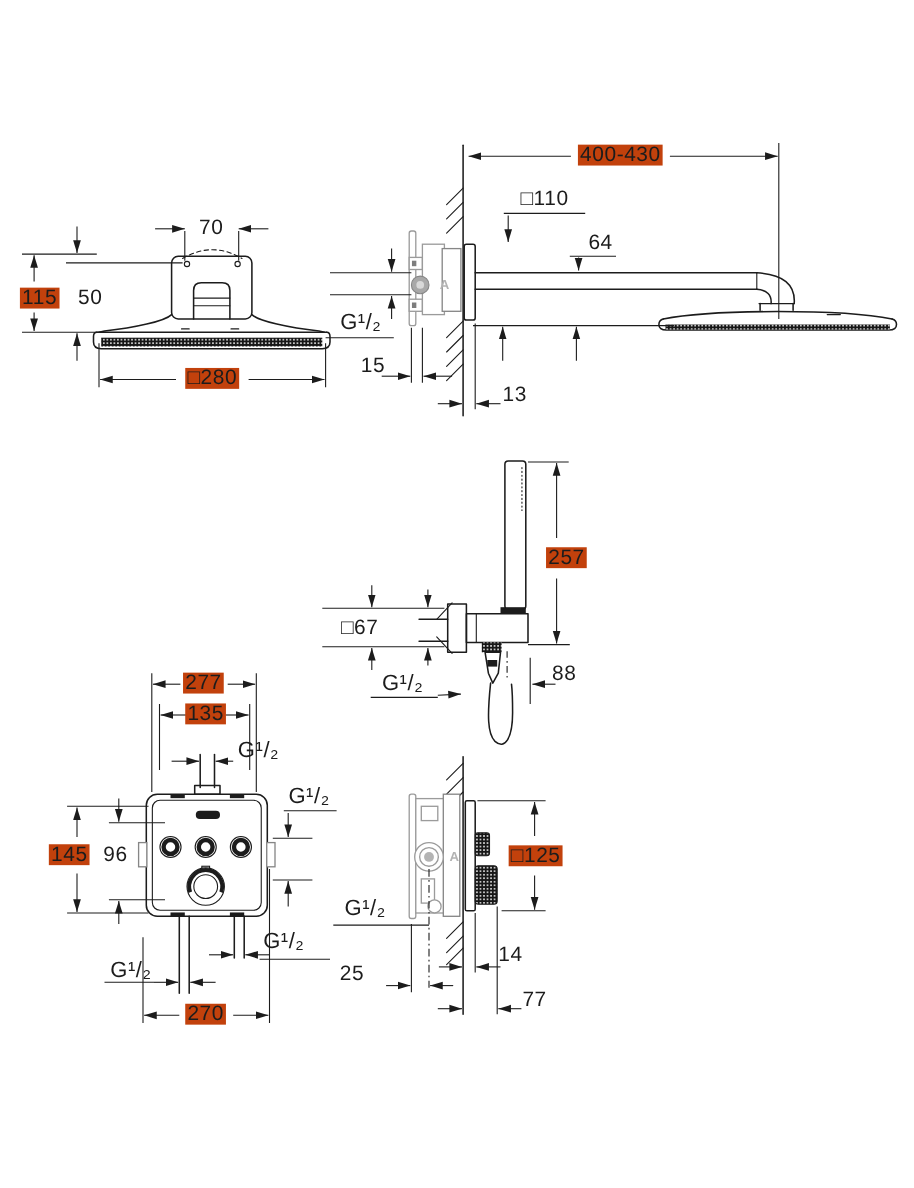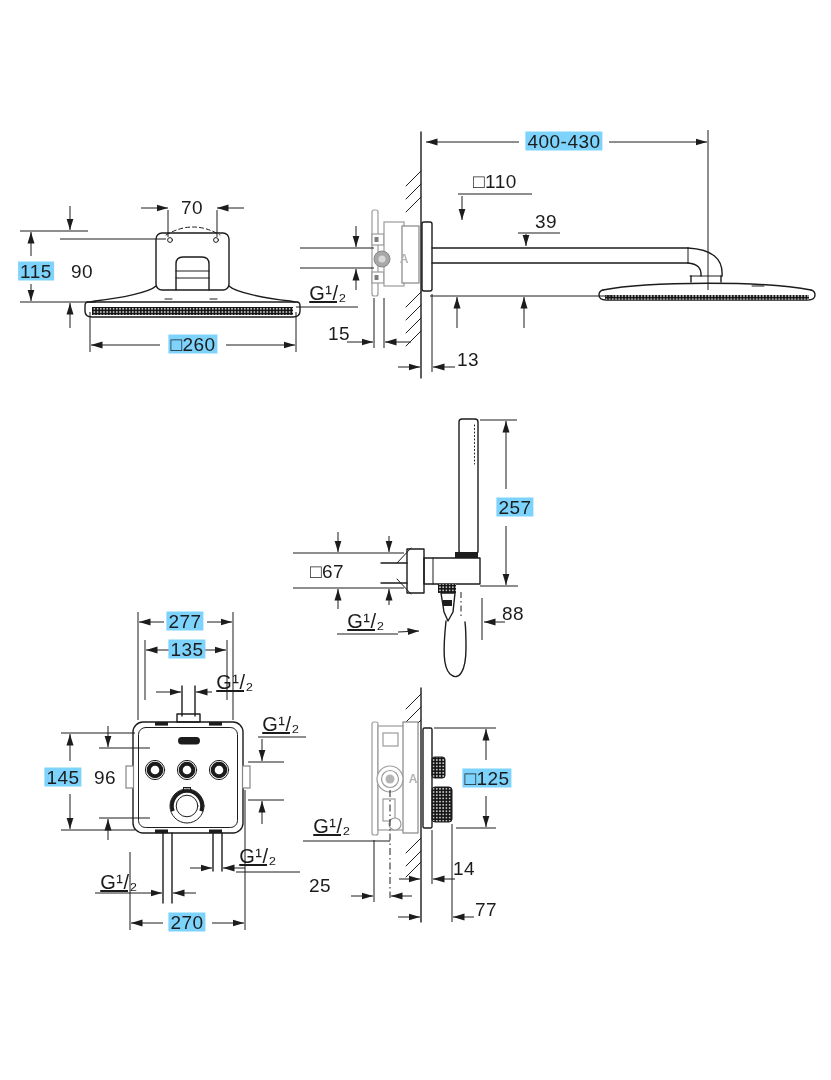--- a/index.html
+++ b/index.html
@@ -6,22 +6,22 @@
   #stage{position:relative;width:831px;height:1080px;background:#ffffff;overflow:hidden;
          font-family:"Liberation Sans","DejaVu Sans",sans-serif;}
   #stage svg{position:absolute;left:0;top:0;}
   .p{fill:none;stroke:#1c1c1c;stroke-width:1.4;stroke-linecap:round;stroke-linejoin:round;}
   .pt{fill:none;stroke:#1c1c1c;stroke-width:1;stroke-linecap:round;}
   .d{fill:none;stroke:#1c1c1c;stroke-width:1;}
   .g{fill:#ffffff;stroke:#9b9b9b;stroke-width:1.2;}
   .g2{fill:#ffffff;stroke:#868686;stroke-width:1.2;}
   .dim{position:absolute;transform:translate(-50%,-50%);font-size:19px;color:#1c1c1c;
        white-space:nowrap;letter-spacing:0.5px;line-height:1;}
-  .dim.bg{background:#7dd3fc;padding:0 2px;}
-  .dim.gt{font-size:20px;text-decoration:underline;}
+  .dim.bg{background:#c2410c;padding:0 2px;}
+  .dim.gt{font-size:20px;}
   .marker-a{position:absolute;transform:translate(-50%,-50%);font-size:12px;font-weight:bold;
        color:#b3b3b3;line-height:1;}
 </style>
 </head>
 <body>
 
 <div id="stage">
 
 <svg width="831" height="1080" viewBox="0 0 831 1080">
   <defs>
@@ -253,26 +253,26 @@
     <line class="d" x1="351" y1="896" x2="373" y2="896" marker-end="url(#ah)"></line>
     <line class="d" x1="412" y1="896" x2="391" y2="896" marker-end="url(#ah)"></line>
     <line class="d" x1="452" y1="824" x2="452" y2="922"></line>
     <line class="d" x1="398" y1="917" x2="420" y2="917" marker-end="url(#ah)"></line>
     <line class="d" x1="474" y1="917" x2="453" y2="917" marker-end="url(#ah)"></line>
   </g>
 </svg>
 
   <span class="dim" style="left:192px;top:207px">70</span>
   <span class="dim bg" style="left:36px;top:271px">115</span>
-  <span class="dim" style="left:82px;top:271px">90</span>
-  <span class="dim bg" style="left:193px;top:344px">□260</span>
+  <span class="dim" style="left:82px;top:271px">50</span>
+  <span class="dim bg" style="left:193px;top:344px">□280</span>
 
   <span class="dim bg" style="left:564px;top:141px">400-430</span>
   <span class="dim" style="left:495px;top:181px">□110</span>
-  <span class="dim" style="left:546px;top:221px">39</span>
+  <span class="dim" style="left:546px;top:221px">64</span>
   <span class="dim gt" style="left:328px;top:293px">G¹/₂</span>
   <span class="dim" style="left:339px;top:333px">15</span>
   <span class="dim" style="left:468px;top:359px">13</span>
   <span class="marker-a" style="left:404px;top:259px">A</span>
 
   <span class="dim bg" style="left:515px;top:507px">257</span>
   <span class="dim" style="left:327px;top:571px">□67</span>
   <span class="dim gt" style="left:366px;top:621px">G¹/₂</span>
   <span class="dim" style="left:513px;top:613px">88</span>
 

